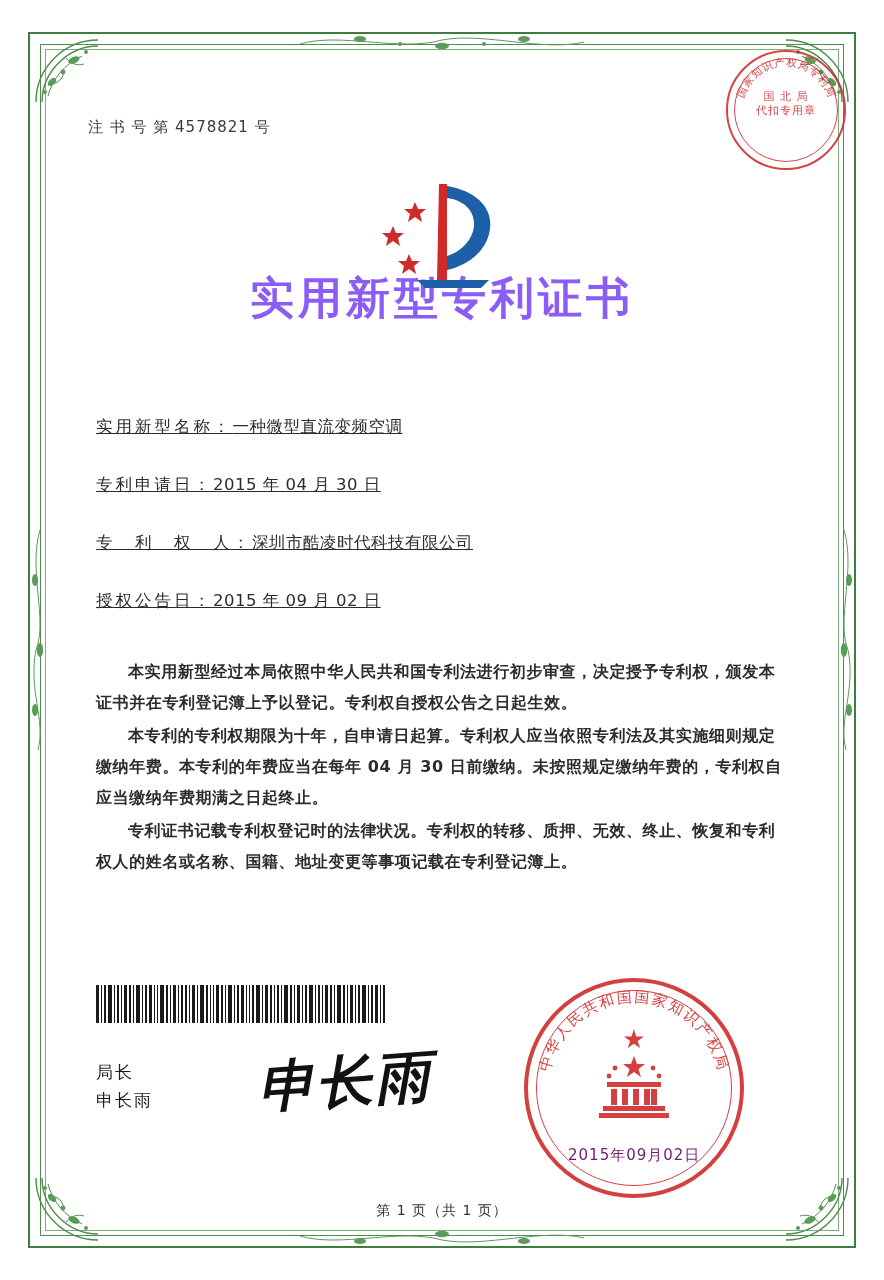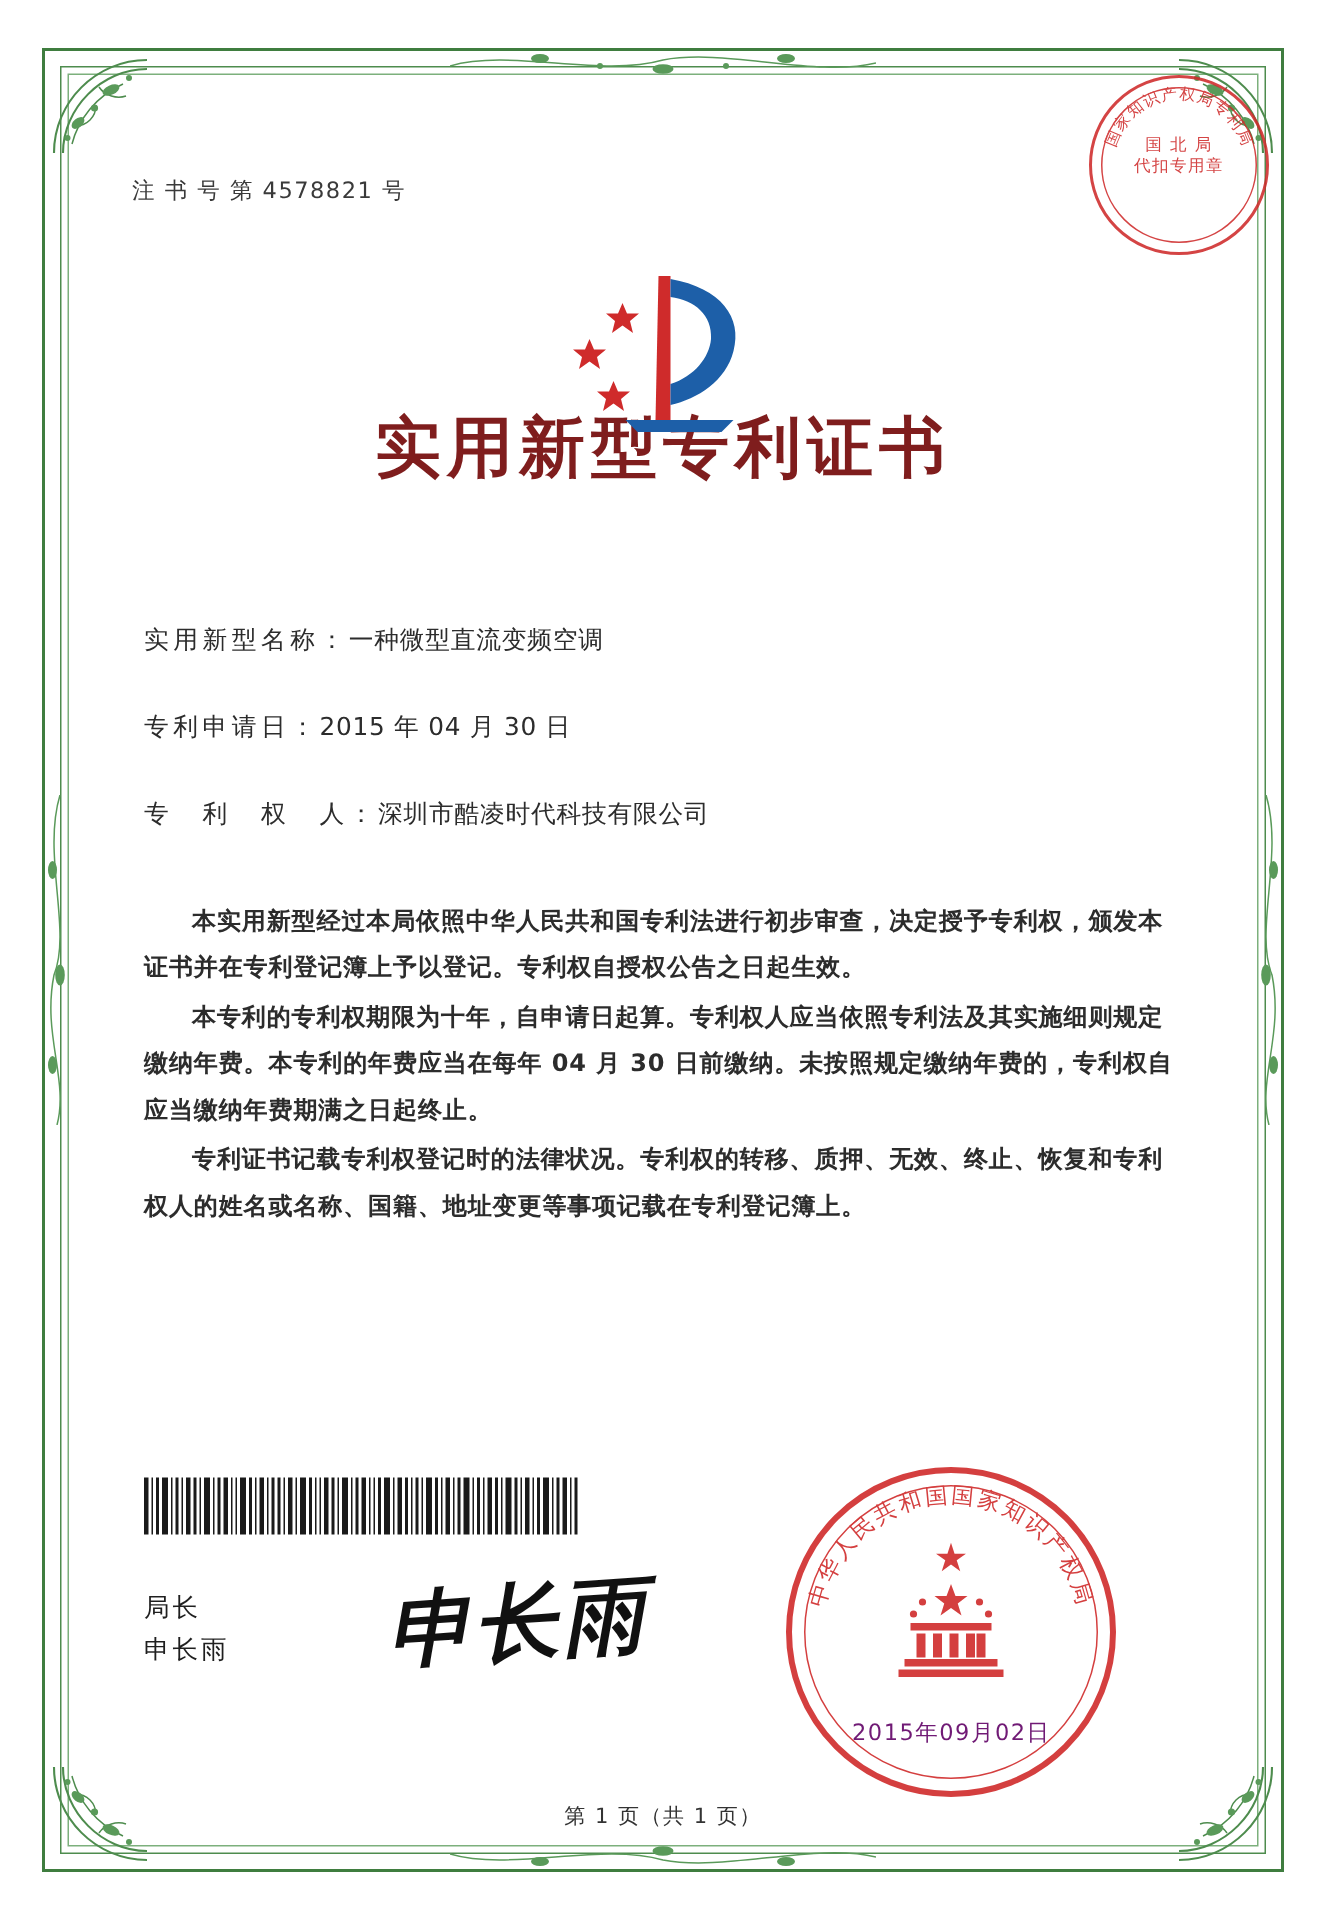--- a/index.html
+++ b/index.html
@@ -116,27 +116,28 @@
     left:0; top:0; width:116px; height:116px;
   }
   .seal-arc text { font-size: 10.5px; fill: #cf2b2b; letter-spacing: 1px;}
 
   .title {
     text-align: center;
     font-size: 44px;
     font-weight: bold;
     letter-spacing: 4px;
     margin-top: 132px;
-    color: #7f1d1d;
+    color: #8b5cf6;
     font-family: "DejaVu Sans", "Liberation Sans", sans-serif;
   }
 
   .fields {
     margin-top: 70px;
     padding-left: 26px;
+    text-decoration: underline;
   }
   .field {
     font-size: 16.5px;
     line-height: 58px;
     color: #2c2c2c;
     letter-spacing: .5px;
     white-space: nowrap;
   }
   .field .lbl { letter-spacing: 3px; }
   .field .val { letter-spacing: .5px; }
@@ -411,20 +412,23 @@
 
     <div class="fields">
       <div class="field">
         <span class="lbl">实用新型名称：</span><span class="val">一种微型直流变频空调</span>
       </div>
       <div class="field">
         <span class="lbl">专利申请日：</span><span class="val">2015 年 04 月 30 日</span>
       </div>
       <div class="field">
         <span class="lbl">专　利　权　人：</span><span class="val">深圳市酷凌时代科技有限公司</span>
+      </div>
+      <div class="field">
+        <span class="lbl">授权公告日：</span><span class="val">2015 年 09 月 02 日</span>
       </div>
     </div>
 
     <div class="paragraphs">
       <div class="para">本实用新型经过本局依照中华人民共和国专利法进行初步审查，决定授予专利权，颁发本证书并在专利登记簿上予以登记。专利权自授权公告之日起生效。</div>
       <div class="para">本专利的专利权期限为十年，自申请日起算。专利权人应当依照专利法及其实施细则规定缴纳年费。本专利的年费应当在每年 04 月 30 日前缴纳。未按照规定缴纳年费的，专利权自应当缴纳年费期满之日起终止。</div>
       <div class="para">专利证书记载专利权登记时的法律状况。专利权的转移、质押、无效、终止、恢复和专利权人的姓名或名称、国籍、地址变更等事项记载在专利登记簿上。</div>
     </div>
   </div>
 

